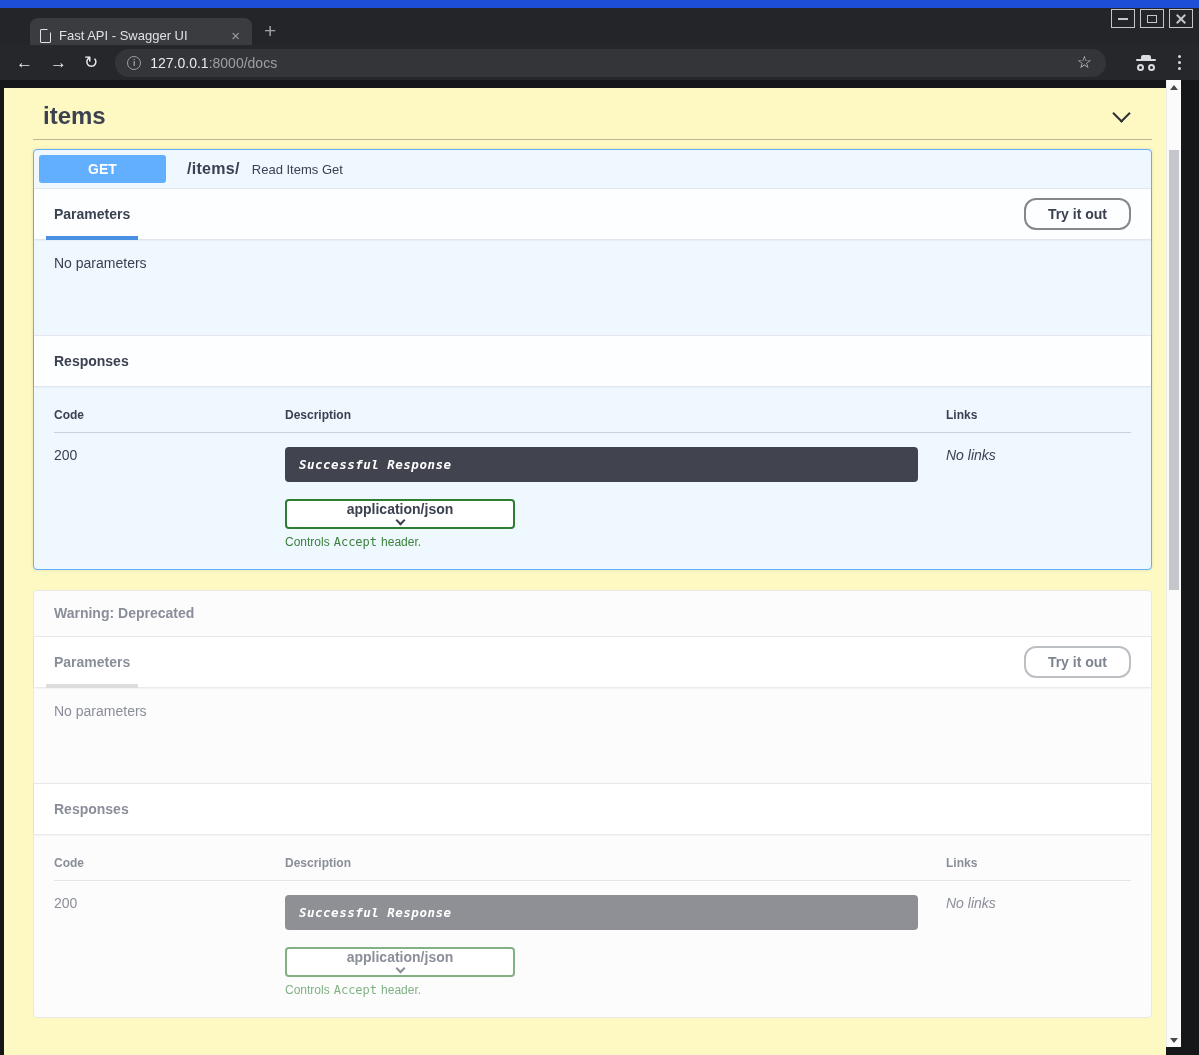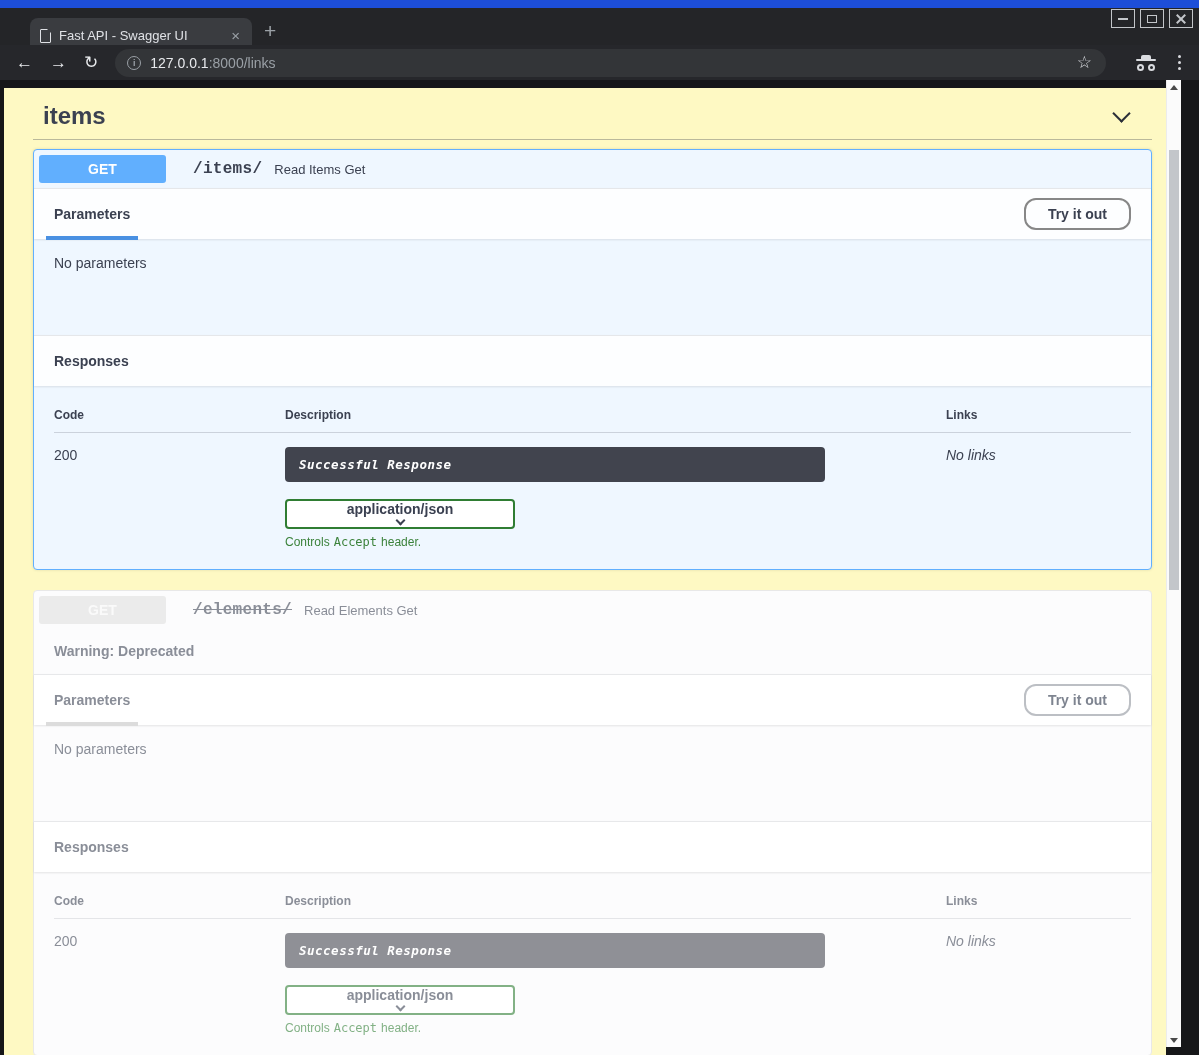--- a/index.html
+++ b/index.html
@@ -104,22 +104,22 @@
 
   .op-summary { display:flex; align-items:center; padding:5px; height:38px; cursor:pointer; }
   .method-badge {
     width:127px; height:28px; border-radius:3px; flex:0 0 auto;
     display:flex; align-items:center; justify-content:center;
     font-weight:bold; font-size:14px; color:#fff;
   }
   .get .method-badge { background:#61affe; }
   .deprecated .method-badge { background:#ebebeb; color:#fafafa; }
   .op-path {
-    font-family:Liberation Mono, monospace; font-weight:bold; font-size:16px;
-    color:#3b4151; margin-left:27px; letter-spacing:.3px;
+    font-family:Liberation Sans, sans-serif; font-weight:bold; font-size:16px;
+    color:#3b4151; margin-left:21px; letter-spacing:.3px;
   }
   .deprecated .op-path { color:#8a8e98; text-decoration:line-through; }
   .op-desc { font-size:13px; color:#3b4151; margin-left:12px; }
   .deprecated .op-desc { color:#8a8e98; }
 
   .deprecated-warning { padding:14px 20px 15px; font-weight:bold; font-size:14px; color:#8a8e98; }
 
   .section-header {
     background:rgba(255,255,255,.85);
     border-top:1px solid rgba(59,65,81,.12);
@@ -150,21 +150,21 @@
   .resp-grid { display:grid; grid-template-columns:231px 661px 1fr; }
   .resp-grid.head > div {
     font-size:12px; font-weight:bold; color:#3b4151;
     padding-bottom:10px; border-bottom:1px solid rgba(59,65,81,.2);
   }
   .deprecated .resp-grid.head > div { color:#8a8e98; border-bottom-color:rgba(59,65,81,.12); }
   .resp-grid.row > div { padding-top:14px; }
   .code-cell { font-size:14px; color:#3b4151; }
   .deprecated .code-cell { color:#8a8e98; }
   .resp-block {
-    width:540px; height:35px; background:#41444e; border-radius:4px;
+    width:633px; height:35px; background:#41444e; border-radius:4px;
     display:flex; align-items:center; padding-left:14px;
     color:#fff; font-family:"DejaVu Sans Mono", monospace;
     font-size:12.5px; font-style:italic; font-weight:bold; letter-spacing:.5px;
   }
   .deprecated .resp-block { background:#8f9096; }
   .links-cell { font-size:14px; font-style:italic; color:#3b4151; }
   .deprecated .links-cell { color:#8a8e98; }
 
   .media-select {
     margin-top:17px; width:230px; height:30px;
@@ -204,21 +204,21 @@
       </div>
   </div>
 </div>
 
 <div class="toolbar">
   <span class="nav-icon">←</span>
   <span class="nav-icon">→</span>
   <span class="nav-icon">↻</span>
   <div class="url-pill">
     <span class="info-icon">i</span>
-    <span class="url-text"><span class="url-host">127.0.0.1</span><span>:8000/links</span></span>
+    <span class="url-text"><span class="url-host">127.0.0.1</span><span>:8000/docs</span></span>
     <span class="star-icon">☆</span>
   </div>
   <div class="incog-icon">
     <span class="incog-crown"></span>
     <span class="incog-brim"></span>
     <span class="incog-eye l"></span>
     <span class="incog-eye r"></span>
   </div>
   <div class="kebab-icon">
       <span></span>
@@ -269,25 +269,20 @@
             <div class="accept-msg"><span>Controls</span><span class="code-word">Accept</span><span>header.</span></div>
           </div>
           <div class="links-cell">No links</div>
         </div>
       </div>
     </div>
 
     <div style="height:20px"></div>
 
     <div class="opblock deprecated" style="margin-top:0">
-      <div class="op-summary">
-        <span class="method-badge">GET</span>
-        <span class="op-path">/elements/</span>
-        <span class="op-desc">Read Elements Get</span>
-      </div>
 
       <div class="deprecated-warning">Warning: Deprecated</div>
 
       <div class="section-header">
         <span class="tab-item">Parameters</span>
         <button class="try-btn">Try it out</button>
       </div>
       <div class="op-body">No parameters</div>
 
       <div class="section-header">

